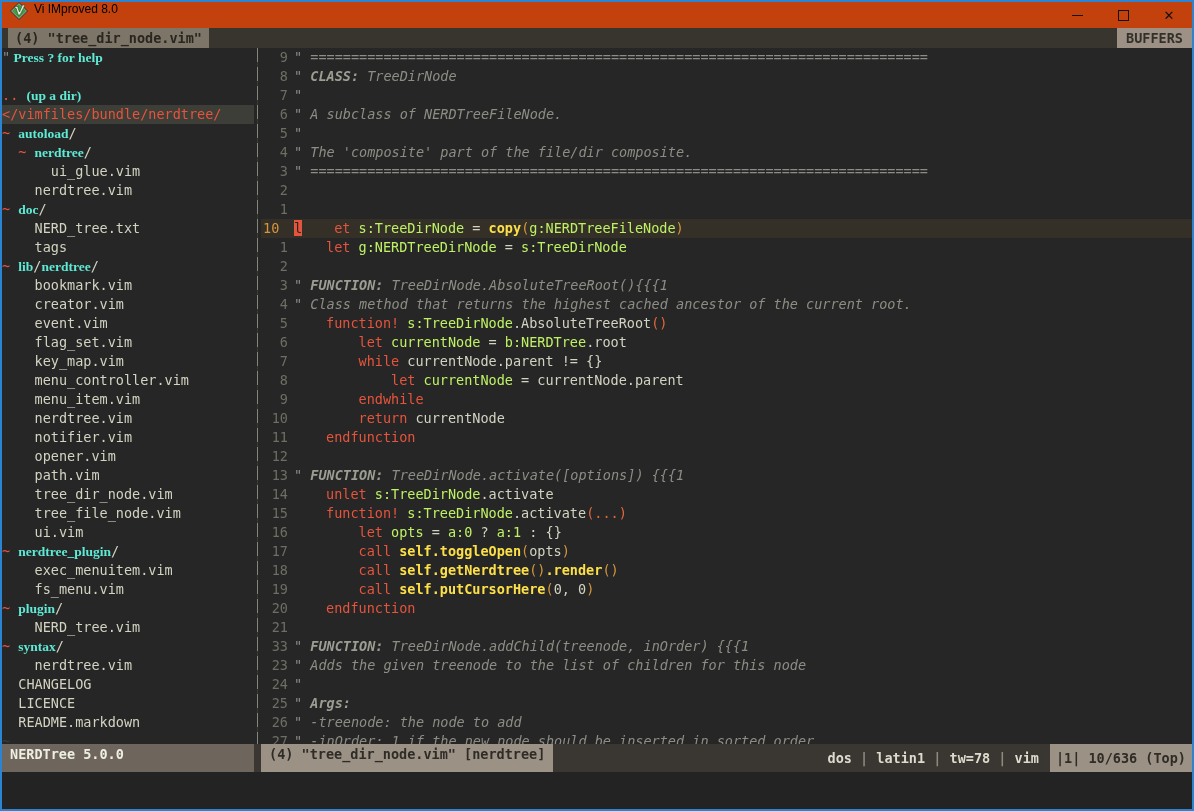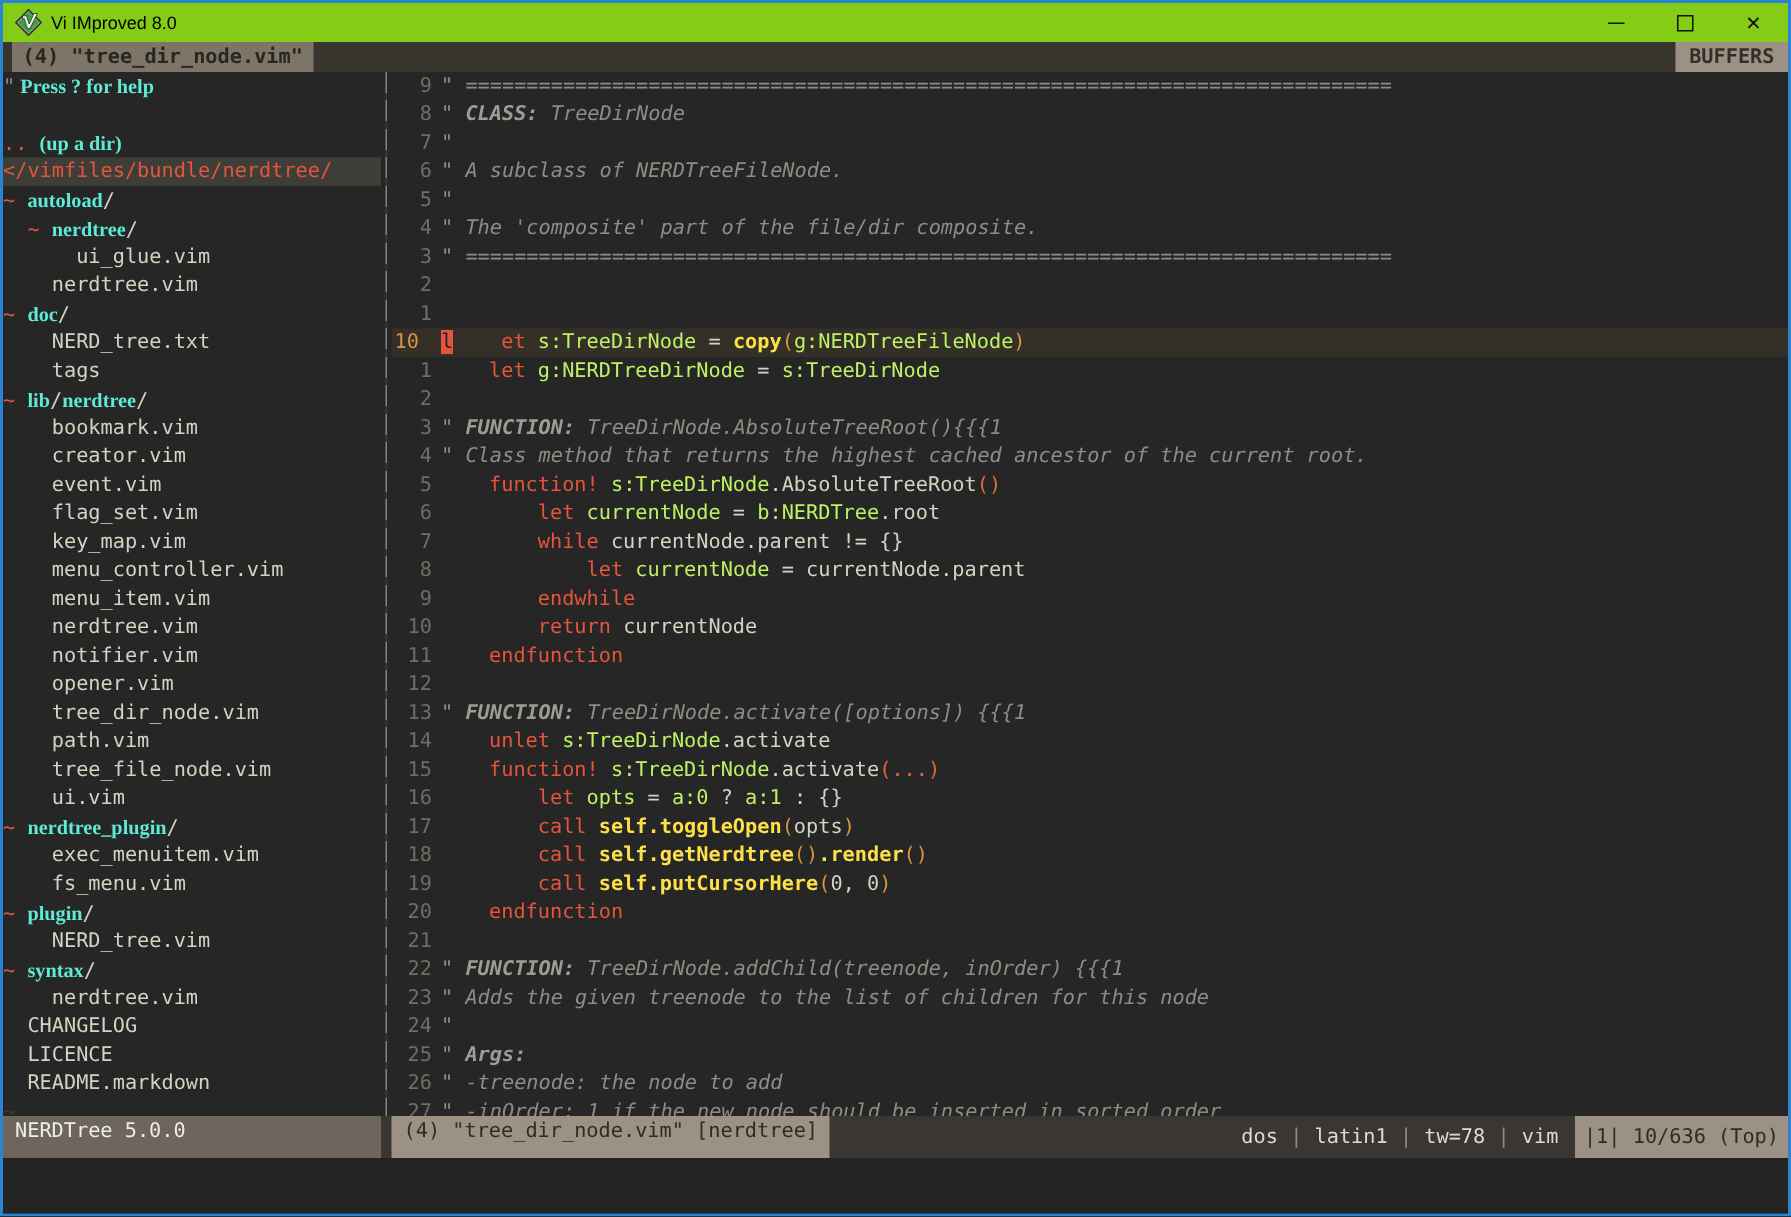--- a/index.html
+++ b/index.html
@@ -1,20 +1,20 @@
 <!DOCTYPE html>
 <html><head>
 <meta charset="utf-8">
 <style>
   html,body{margin:0;padding:0;background:#101010;}
   .mono{font-family:"DejaVu Sans Mono","Liberation Mono",monospace;}
   .window{width:1194px;height:811px;box-sizing:border-box;border:2px solid #2a84d2;
     display:flex;flex-direction:column;background:#262626;overflow:hidden;}
   
-  .titlebar{flex:0 0 26px;background:#84cc16;display:flex;align-items:center;
+  .titlebar{flex:0 0 26px;background:#c2410c;display:flex;align-items:flex-start;
     font-family:"Liberation Sans",sans-serif;font-size:12px;color:#000;}
   .vim-icon{width:18px;height:18px;margin:0 6px 0 8px;flex:0 0 18px;}
   .caption-btns{margin-left:auto;display:flex;height:100%;}
   .cbtn{width:46px;height:100%;display:flex;align-items:center;justify-content:center;color:#111;}
   .cbtn .dash{width:11px;height:1px;background:#111;display:block;}
   .cbtn .sq{width:9px;height:9px;border:1px solid #111;display:block;}
   .cbtn .x{font-size:13px;line-height:1;}
   
   .tabline{flex:0 0 20px;background:#38342e;display:flex;align-items:stretch;
     font-size:13.5px;font-weight:bold;}
@@ -43,21 +43,21 @@
   .tk-v{color:#bef264;}
   .tk-f{color:#fde047;font-weight:bold;}
   .tk-p{color:#d6973c;}
   .tk-d{color:#e0683c;}
   .tk-y{color:#5eead4;font-weight:bold;font-family:Liberation Serif, serif;}
   .tk-r{color:#e5543c;}
   .tk-cur{background:#e5543c;color:#262626;}
   .tk-eob{color:#3c3c3c;}
   
   .statusbar{flex:0 0 20px;display:flex;align-items:stretch;background:#3a3631;
-    font-size:13.5px;font-weight:normal;line-height:20px;white-space:pre;}
+    font-size:13.5px;font-weight:bold;line-height:20px;white-space:pre;}
   .st-nerdtree{flex:0 0 252px;background:#6e665c;color:#eeeee2;padding-left:8px;box-sizing:border-box;}
   .st-gap{flex:0 0 7px;}
   .st-file{background:#9b9184;color:#2f2c27;padding:0 8px;}
   .st-spacer{flex:1 1 auto;}
   .st-right{display:flex;align-items:center;color:#dcdcce;}
   .ssep{color:#8b8b80;}
   .st-pos{background:#9b9184;color:#2f2c27;padding:4px 6px;margin-left:11px;}
   
   .cmdline{flex:0 0 37px;background:#232323;}
 </style>
@@ -108,22 +108,22 @@
         <div class="trow"><span class="tk tk-n">    bookmark.vim</span></div>
         <div class="trow"><span class="tk tk-n">    creator.vim</span></div>
         <div class="trow"><span class="tk tk-n">    event.vim</span></div>
         <div class="trow"><span class="tk tk-n">    flag_set.vim</span></div>
         <div class="trow"><span class="tk tk-n">    key_map.vim</span></div>
         <div class="trow"><span class="tk tk-n">    menu_controller.vim</span></div>
         <div class="trow"><span class="tk tk-n">    menu_item.vim</span></div>
         <div class="trow"><span class="tk tk-n">    nerdtree.vim</span></div>
         <div class="trow"><span class="tk tk-n">    notifier.vim</span></div>
         <div class="trow"><span class="tk tk-n">    opener.vim</span></div>
+        <div class="trow"><span class="tk tk-n">    path.vim</span></div>
         <div class="trow"><span class="tk tk-n">    tree_dir_node.vim</span></div>
-        <div class="trow"><span class="tk tk-n">    path.vim</span></div>
         <div class="trow"><span class="tk tk-n">    tree_file_node.vim</span></div>
         <div class="trow"><span class="tk tk-n">    ui.vim</span></div>
         <div class="trow"><span class="tk tk-r">~ </span><span class="tk tk-y">nerdtree_plugin</span><span class="tk tk-n">/</span></div>
         <div class="trow"><span class="tk tk-n">    exec_menuitem.vim</span></div>
         <div class="trow"><span class="tk tk-n">    fs_menu.vim</span></div>
         <div class="trow"><span class="tk tk-r">~ </span><span class="tk tk-y">plugin</span><span class="tk tk-n">/</span></div>
         <div class="trow"><span class="tk tk-n">    NERD_tree.vim</span></div>
         <div class="trow"><span class="tk tk-r">~ </span><span class="tk tk-y">syntax</span><span class="tk tk-n">/</span></div>
         <div class="trow"><span class="tk tk-n">    nerdtree.vim</span></div>
         <div class="trow"><span class="tk tk-n">  CHANGELOG</span></div>
@@ -159,21 +159,21 @@
         <div class="crow"><span class="gut">12</span><span class="ct"></span></div>
         <div class="crow"><span class="gut">13</span><span class="ct"><span class="tk tk-c">" </span><span class="tk tk-b">FUNCTION:</span><span class="tk tk-c"> TreeDirNode.activate([options]) {{{1</span></span></div>
         <div class="crow"><span class="gut">14</span><span class="ct"><span class="tk tk-k">unlet</span><span class="tk tk-n"> </span><span class="tk tk-v">s:TreeDirNode</span><span class="tk tk-n">.activate</span></span></div>
         <div class="crow"><span class="gut">15</span><span class="ct"><span class="tk tk-k">function!</span><span class="tk tk-n"> </span><span class="tk tk-v">s:TreeDirNode</span><span class="tk tk-n">.activate</span><span class="tk tk-d">(...)</span></span></div>
         <div class="crow"><span class="gut">16</span><span class="ct"><span class="tk tk-n">    </span><span class="tk tk-k">let</span><span class="tk tk-n"> </span><span class="tk tk-v">opts</span><span class="tk tk-n"> = </span><span class="tk tk-v">a:0</span><span class="tk tk-n"> ? </span><span class="tk tk-v">a:1</span><span class="tk tk-n"> : {}</span></span></div>
         <div class="crow"><span class="gut">17</span><span class="ct"><span class="tk tk-n">    </span><span class="tk tk-k">call</span><span class="tk tk-n"> </span><span class="tk tk-f">self.toggleOpen</span><span class="tk tk-p">(</span><span class="tk tk-n">opts</span><span class="tk tk-p">)</span></span></div>
         <div class="crow"><span class="gut">18</span><span class="ct"><span class="tk tk-n">    </span><span class="tk tk-k">call</span><span class="tk tk-n"> </span><span class="tk tk-f">self.getNerdtree</span><span class="tk tk-p">()</span><span class="tk tk-f">.render</span><span class="tk tk-p">()</span></span></div>
         <div class="crow"><span class="gut">19</span><span class="ct"><span class="tk tk-n">    </span><span class="tk tk-k">call</span><span class="tk tk-n"> </span><span class="tk tk-f">self.putCursorHere</span><span class="tk tk-p">(</span><span class="tk tk-n">0, 0</span><span class="tk tk-p">)</span></span></div>
         <div class="crow"><span class="gut">20</span><span class="ct"><span class="tk tk-k">endfunction</span></span></div>
         <div class="crow"><span class="gut">21</span><span class="ct"></span></div>
-        <div class="crow"><span class="gut">22</span><span class="ct"><span class="tk tk-c">" </span><span class="tk tk-b">FUNCTION:</span><span class="tk tk-c"> TreeDirNode.addChild(treenode, inOrder) {{{1</span></span></div>
+        <div class="crow"><span class="gut">33</span><span class="ct"><span class="tk tk-c">" </span><span class="tk tk-b">FUNCTION:</span><span class="tk tk-c"> TreeDirNode.addChild(treenode, inOrder) {{{1</span></span></div>
         <div class="crow"><span class="gut">23</span><span class="ct"><span class="tk tk-c">" Adds the given treenode to the list of children for this node</span></span></div>
         <div class="crow"><span class="gut">24</span><span class="ct"><span class="tk tk-c">"</span></span></div>
         <div class="crow"><span class="gut">25</span><span class="ct"><span class="tk tk-c">" </span><span class="tk tk-b">Args:</span></span></div>
         <div class="crow"><span class="gut">26</span><span class="ct"><span class="tk tk-c">" -treenode: the node to add</span></span></div>
         <div class="crow"><span class="gut">27</span><span class="ct"><span class="tk tk-c">" -inOrder: 1 if the new node should be inserted in sorted order</span></span></div>
       </div>
   </div>
 
   <div class="statusbar mono">
     <div class="st-nerdtree">NERDTree 5.0.0</div>

